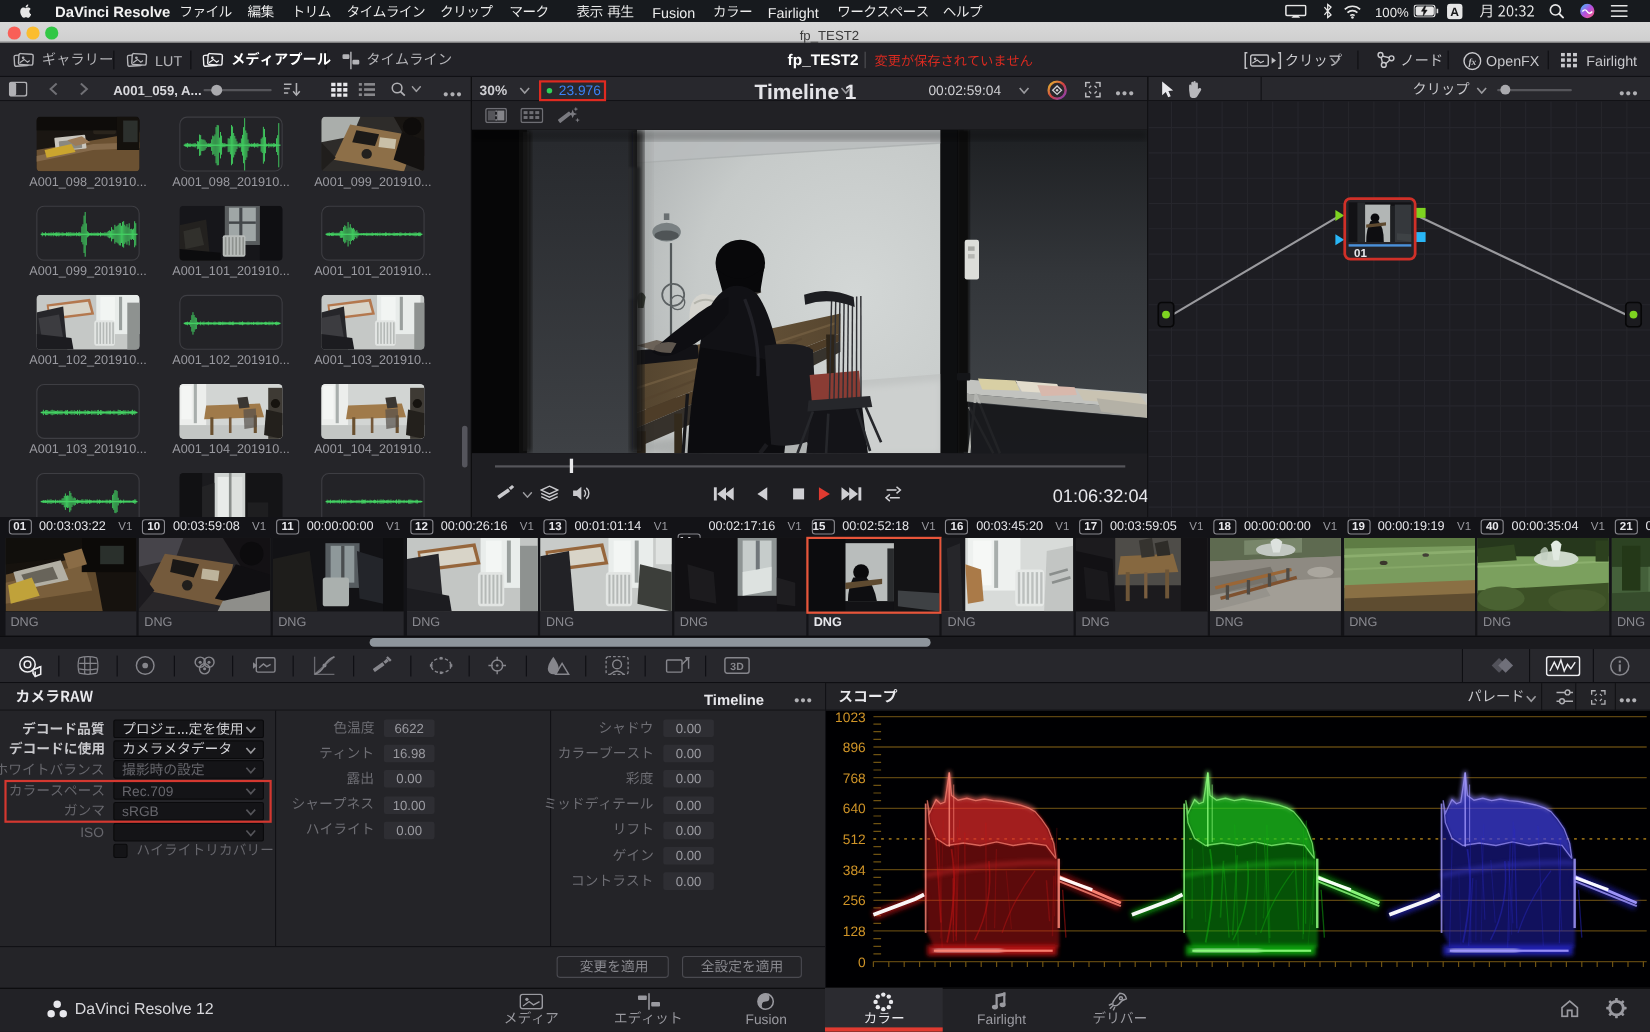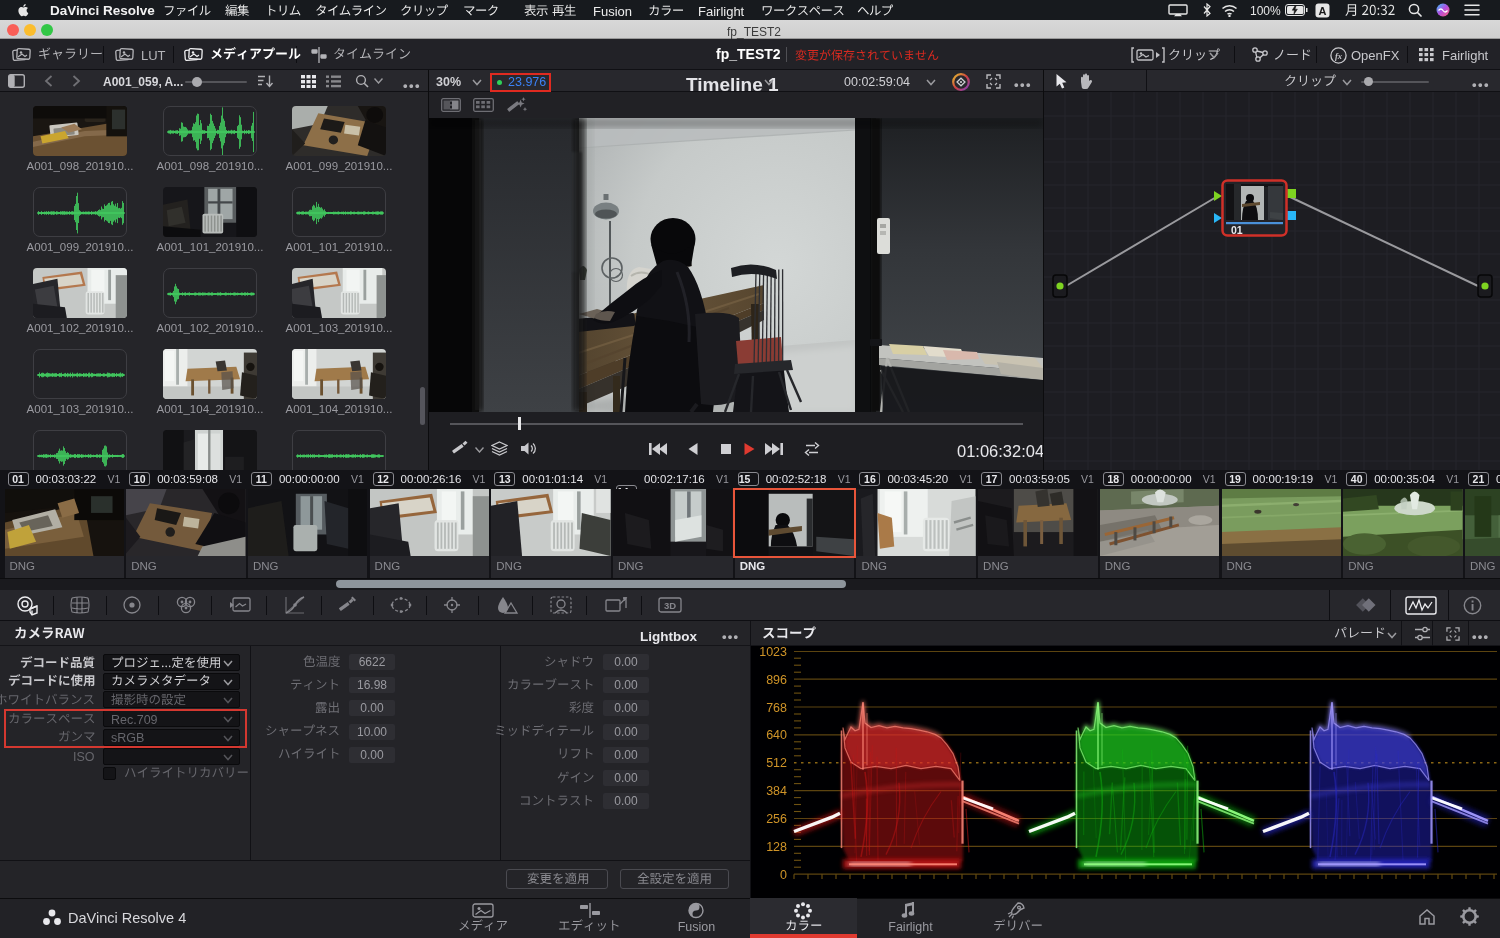--- a/index.html
+++ b/index.html
@@ -1756,21 +1756,21 @@
 <rect x="8.6" y="8" width="1.9" height="6.5" fill="#86868c"></rect>
       <rect x="8.6" y="4.5" width="1.9" height="2" fill="#86868c"></rect>
     </svg>
     <div style="position:absolute;left:0px;top:621px;width:750px;height:277px;background:#242428;"></div>
     <div style="position:absolute;left:0px;top:645px;width:750px;height:1px;background:#141418;"></div>
     <div style="position:absolute;left:14px;top:626px;">
       <svg style="display:block;overflow:visible;" width="71" height="14" viewBox="0 0 71 14">
         <path fill="#e8e8ec" d="M11.8 3.9 10.6 3.4C10.3 3.4 9.9 3.5 9.6 3.5H7L7.1 2.3C7.1 1.9 7.1 1.4 7.2 1.1H5.2C5.3 1.4 5.3 2 5.3 2.3L5.3 3.5H3.3C2.8 3.5 2.1 3.4 1.6 3.4V5.1C2.1 5.1 2.9 5.1 3.3 5.1H5.1C4.8 7.1 4.1 8.7 2.9 9.9C2.3 10.4 1.7 10.9 1.1 11.2L2.7 12.5C5.1 10.8 6.4 8.7 6.9 5.1H9.9C9.9 6.5 9.7 9.2 9.4 10.1C9.2 10.4 9 10.6 8.6 10.6C8.1 10.6 7.4 10.5 6.7 10.4L6.9 12.2C7.6 12.2 8.4 12.3 9.1 12.3C10.1 12.3 10.6 11.9 10.9 11.3C11.5 9.9 11.6 6.1 11.7 4.7C11.7 4.5 11.7 4.2 11.8 3.9Z M17.5 3.3 16.3 4.6C17.7 5.5 19 6.4 19.9 7.2C18.6 8.8 17 10.1 14.8 11.2L16.3 12.6C18.6 11.3 20.2 9.8 21.4 8.4C22.4 9.3 23.4 10.3 24.4 11.4L25.7 9.8C24.8 8.9 23.7 7.8 22.5 6.8C23.3 5.6 23.9 4.2 24.3 3.2C24.4 2.9 24.7 2.3 24.9 2L22.9 1.3C22.8 1.6 22.7 2.1 22.5 2.5C22.2 3.6 21.7 4.6 21 5.7C20 4.9 18.5 3.9 17.5 3.3Z M30 1.5V3.3C30.4 3.2 31 3.2 31.4 3.2C32.2 3.2 35.8 3.2 36.6 3.2C37.1 3.2 37.7 3.2 38.1 3.3V1.5C37.7 1.6 37 1.6 36.6 1.6C35.8 1.6 32.3 1.6 31.4 1.6C31 1.6 30.4 1.6 30 1.5ZM39.2 5.4 38 4.7C37.8 4.8 37.4 4.8 37 4.8C36.1 4.8 31.3 4.8 30.3 4.8C29.9 4.8 29.3 4.8 28.8 4.8V6.5C29.3 6.5 30 6.4 30.3 6.4C31.5 6.4 36.2 6.4 36.9 6.4C36.6 7.2 36.2 8 35.5 8.8C34.4 9.8 32.8 10.7 30.8 11.1L32.1 12.7C33.9 12.2 35.6 11.3 36.9 9.7C38 8.6 38.5 7.3 38.9 6C39 5.9 39.1 5.6 39.2 5.4Z M43.7 6.5V3.5H45C46.3 3.5 47 3.8 47 4.9C47 6 46.3 6.5 45 6.5ZM47.2 11.9H49.4L47.1 7.8C48.2 7.3 49 6.4 49 4.9C49 2.6 47.3 1.9 45.2 1.9H41.7V11.9H43.7V8.1H45.1Z M49.7 11.9H51.7L52.4 9.3H55.6L56.3 11.9H58.4L55.2 1.9H52.9ZM52.8 7.8 53.1 6.7C53.4 5.6 53.7 4.5 54 3.4H54C54.3 4.5 54.6 5.6 54.9 6.7L55.2 7.8Z M60.5 11.9H63L64.1 6.9C64.2 6.2 64.4 5.4 64.5 4.6H64.6C64.7 5.4 64.8 6.2 65 6.9L66.1 11.9H68.6L70.4 1.9H68.6L67.8 6.8C67.6 7.8 67.5 8.9 67.3 9.9H67.2C67 8.9 66.8 7.8 66.6 6.8L65.4 1.9H63.7L62.6 6.8C62.4 7.8 62.2 8.9 62 9.9H61.9C61.7 8.9 61.6 7.8 61.4 6.8L60.7 1.9H58.6Z"></path>
       </svg>
     </div>
-    <div style="position:absolute;left:640px;top:629px;font-size:13.5px;color:#e8e8ec;font-weight:700;white-space:nowrap;">Lightbox</div>
+    <div style="position:absolute;left:640px;top:629px;font-size:13.5px;color:#e8e8ec;font-weight:700;white-space:nowrap;">Timeline</div>
     <div style="position:absolute;left:722px;top:629px;color:#b0b0b4;font-size:13px;letter-spacing:1.2px;font-weight:700">•••</div>
     <div style="position:absolute;left:250px;top:646px;width:1px;height:214px;background:#111115;"></div>
     <div style="position:absolute;left:500px;top:646px;width:1px;height:214px;background:#111115;"></div>
     <div style="position:absolute;left:0px;top:860px;width:750px;height:1px;background:#111115;"></div>
     <div style="position:absolute;left:20.0px;top:655.5px;">
       <svg style="display:block;overflow:visible;" width="76" height="13" viewBox="0 0 76 13">
         <path fill="#c8c8cc" d="M2.4 1.6V3.2C2.7 3.1 3.3 3.1 3.7 3.1C4.5 3.1 7.1 3.1 7.8 3.1C8.2 3.1 8.7 3.1 9.1 3.2V1.6C8.7 1.6 8.2 1.7 7.8 1.7C7.1 1.7 4.5 1.7 3.7 1.7C3.3 1.7 2.8 1.6 2.4 1.6ZM9.9 0.7 8.9 1.1C9.2 1.6 9.6 2.3 9.9 2.8L10.9 2.4C10.6 1.9 10.2 1.2 9.9 0.7ZM11.4 0.1 10.4 0.5C10.7 1 11.1 1.8 11.4 2.3L12.4 1.8C12.1 1.4 11.7 0.6 11.4 0.1ZM0.9 4.8V6.4C1.2 6.4 1.7 6.3 2.1 6.3H5.5C5.5 7.4 5.3 8.3 4.8 9.1C4.3 9.8 3.4 10.6 2.5 10.9L4 12C5.1 11.4 6 10.4 6.5 9.6C6.9 8.7 7.2 7.6 7.3 6.3H10.3C10.6 6.3 11.1 6.4 11.4 6.4V4.8C11.1 4.8 10.6 4.8 10.3 4.8C9.5 4.8 2.9 4.8 2.1 4.8C1.7 4.8 1.3 4.8 0.9 4.8Z M14.3 8.9V10.7C14.7 10.7 15.4 10.6 15.9 10.6H21.6L21.6 11.3H23.4C23.4 10.9 23.4 10.2 23.4 9.8V3.3C23.4 3 23.4 2.5 23.4 2.2C23.2 2.2 22.7 2.2 22.3 2.2H16C15.6 2.2 14.9 2.2 14.5 2.1V3.9C14.8 3.8 15.5 3.8 16 3.8H21.6V9H15.9C15.3 9 14.7 8.9 14.3 8.9Z M26.1 5.2V7.2C26.6 7.2 27.4 7.1 28.2 7.1C29.6 7.1 33.8 7.1 34.9 7.1C35.4 7.1 36 7.2 36.3 7.2V5.2C36 5.2 35.5 5.3 34.9 5.3C33.8 5.3 29.6 5.3 28.2 5.3C27.5 5.3 26.6 5.2 26.1 5.2Z M46 1.7 45 2.1C45.4 2.8 45.7 3.3 46.1 4.1L47.2 3.6C46.9 3 46.4 2.2 46 1.7ZM47.7 1 46.6 1.5C47.1 2.1 47.4 2.6 47.8 3.4L48.8 2.9C48.5 2.3 48 1.5 47.7 1ZM41 10C41 10.5 41 11.2 40.9 11.7H42.9C42.8 11.2 42.8 10.3 42.8 10V6.5C44.1 6.9 46 7.6 47.3 8.3L48 6.6C46.8 6 44.4 5.1 42.8 4.6V2.8C42.8 2.3 42.8 1.7 42.9 1.3H40.9C41 1.7 41 2.3 41 2.8C41 3.8 41 9 41 10Z M54 2.3H58.5V4H54ZM52.6 0.9V5.4H60V0.9ZM50.9 6.5V12.1H52.3V11.5H54.2V12.1H55.7V6.5ZM52.3 10.1V7.9H54.2V10.1ZM56.7 6.5V12.1H58.1V11.5H60.2V12.1H61.7V6.5ZM58.1 10.1V7.9H60.2V10.1Z M66.1 7.2H71.5V7.7H66.1ZM66.1 8.6H71.5V9.1H66.1ZM66.1 5.8H71.5V6.3H66.1ZM69.5 10.7C70.7 11.1 72 11.7 72.7 12.2L74.5 11.5C73.6 11.1 72.1 10.5 70.8 10H73V4.9H69C69.6 4.4 70 3.9 70.2 3.3H71.5V4.6H72.8V3.3H74.4V2.2H70.4L70.5 1.9V1.8C71.6 1.7 72.9 1.6 73.9 1.3L73 0.4C72.3 0.6 71.2 0.8 70.2 0.9L69.2 0.7V1.8C69.2 2.3 69.1 2.8 68.7 3.3V2.2H65.3L65.3 1.9V1.8C66.4 1.7 67.6 1.5 68.5 1.3L67.5 0.4C66.9 0.6 65.9 0.8 64.9 0.9L64 0.7V1.8C64 2.6 63.8 3.6 62.9 4.5C63.2 4.7 63.7 5.1 63.9 5.4C64.5 4.8 64.9 4.1 65.1 3.3H66.2V4.6H67.5V3.3H68.7C68.5 3.5 68.2 3.8 67.9 4C68.2 4.1 68.6 4.6 68.8 4.9H64.6V10H66.5C65.6 10.4 64.2 10.8 63 11.1C63.4 11.3 63.9 11.9 64.1 12.2C65.4 11.8 67 11.2 68 10.5L66.9 10H70.6Z"></path>
       </svg>
     </div>
     <div style="position:absolute;left:103px;top:654.0px;width:137px;height:17px;background:#141417;border:1px solid #0a0a0c;border-radius:2px"></div>
@@ -2180,21 +2180,21 @@
       <line x1="685.0" y1="187.9" x2="688.0" y2="231.4" stroke="#2828c8" stroke-width="1.2" opacity="0.5"></line>
     </svg>
     <div style="position:absolute;left:0px;top:898px;width:1500px;height:40px;background:#222226;border-top:1px solid #0c0c0e;"></div>
     <svg style="position:absolute;left:42px;top:908px" width="20" height="19" viewBox="0 0 20 19">
 <g fill="#e8e8ec">
         <circle cx="10" cy="5" r="3.4"></circle>
         <circle cx="4.5" cy="13.5" r="3.4"></circle>
         <circle cx="15.5" cy="13.5" r="3.4"></circle>
       </g>
     </svg>
-    <div style="position:absolute;left:68px;top:910px;font-size:14.5px;color:#d8d8dc;font-weight:400;white-space:nowrap;">DaVinci Resolve 4</div>
+    <div style="position:absolute;left:68px;top:910px;font-size:14.5px;color:#d8d8dc;font-weight:400;white-space:nowrap;">DaVinci Resolve 12</div>
     <div style="position:absolute;left:750px;top:898px;width:107px;height:40px;background:#2b2b30;"></div>
     <div style="position:absolute;left:750px;top:934px;width:107px;height:4px;background:#e03a30;"></div>
     <div style="position:absolute;left:457.5px;top:919px;">
       <svg style="display:block;overflow:visible;" width="50" height="13" viewBox="0 0 50 13">
         <path fill="#9a9aa0" d="M3.5 3.4 2.9 4.1C4.1 4.9 5.5 5.9 6.4 6.7C5.2 8.2 3.6 9.6 1.4 10.6L2.3 11.4C4.5 10.2 6 8.8 7.2 7.3C8.3 8.3 9.2 9.2 10.1 10.2L10.9 9.4C10 8.4 9 7.4 7.8 6.5C8.7 5.3 9.3 3.9 9.7 2.8C9.8 2.5 10 2.1 10.1 1.9L9 1.5C8.9 1.8 8.8 2.2 8.7 2.4C8.3 3.5 7.8 4.7 7 5.8C6 5.1 4.6 4 3.5 3.4Z M15 1.9V2.9C15.4 2.9 15.8 2.9 16.2 2.9C16.9 2.9 19.8 2.9 20.5 2.9C20.9 2.9 21.3 2.9 21.7 2.9V1.9C21.3 1.9 20.9 1.9 20.5 1.9C19.8 1.9 16.9 1.9 16.2 1.9C15.8 1.9 15.4 1.9 15 1.9ZM22.3 0.8 21.6 1.1C22 1.6 22.4 2.3 22.7 2.9L23.3 2.6C23.1 2 22.6 1.3 22.3 0.8ZM23.7 0.3 23 0.6C23.4 1.1 23.8 1.8 24.1 2.3L24.7 2C24.5 1.6 24 0.8 23.7 0.3ZM13.6 5V6C13.9 6 14.3 6 14.6 6H18.4C18.4 7.2 18.2 8.2 17.7 9.1C17.2 9.9 16.3 10.6 15.3 11L16.2 11.7C17.3 11.2 18.2 10.3 18.7 9.4C19.2 8.5 19.4 7.4 19.4 6H22.8C23.1 6 23.5 6 23.8 6V5C23.5 5 23.1 5.1 22.8 5.1C22.2 5.1 15.4 5.1 14.6 5.1C14.2 5.1 13.9 5 13.6 5Z M26.5 7.8 27 8.7C28.4 8.3 29.9 7.6 30.9 7V10.9C30.9 11.3 30.9 11.8 30.9 12H32C32 11.8 31.9 11.3 31.9 10.9V6.4C33.1 5.7 34.1 4.8 34.8 4.1L34 3.3C33.4 4.1 32.2 5.2 31 5.9C30 6.5 28.2 7.4 26.5 7.8Z M49.1 2.5 48.5 2C48.3 2 47.9 2 47.6 2C46.9 2 41.1 2 40.5 2C40 2 39.5 2 39 1.9V3.1C39.5 3 40 3 40.5 3C41.1 3 46.7 3 47.6 3C47.2 3.8 46 5.1 44.9 5.8L45.7 6.5C47.1 5.5 48.3 3.8 48.8 3C48.9 2.9 49 2.7 49.1 2.5ZM44.1 4.2H43C43.1 4.5 43.1 4.8 43.1 5.1C43.1 7.2 42.8 9 40.9 10.2C40.5 10.4 40.1 10.6 39.7 10.7L40.7 11.5C43.9 9.9 44.1 7.6 44.1 4.2Z"></path>
       </svg>
     </div>
     <svg style="position:absolute;left:471.5px;top:903px" width="22" height="15" viewBox="0 0 22 15">
       <rect x="1" y="1" width="20" height="13" rx="2" fill="none" stroke="#9a9aa0" stroke-width="1.3"></rect>
       <circle cx="7" cy="5.5" r="1.5" fill="#9a9aa0"></circle>

